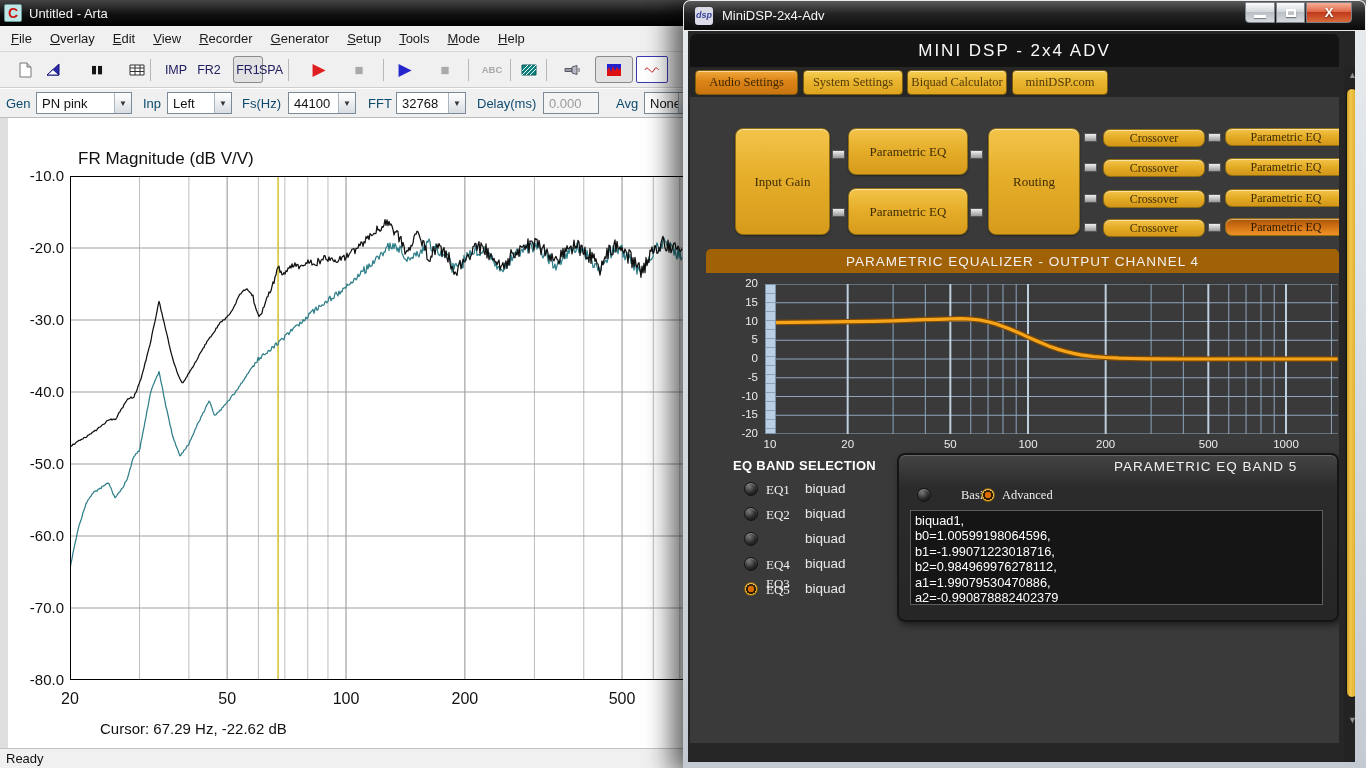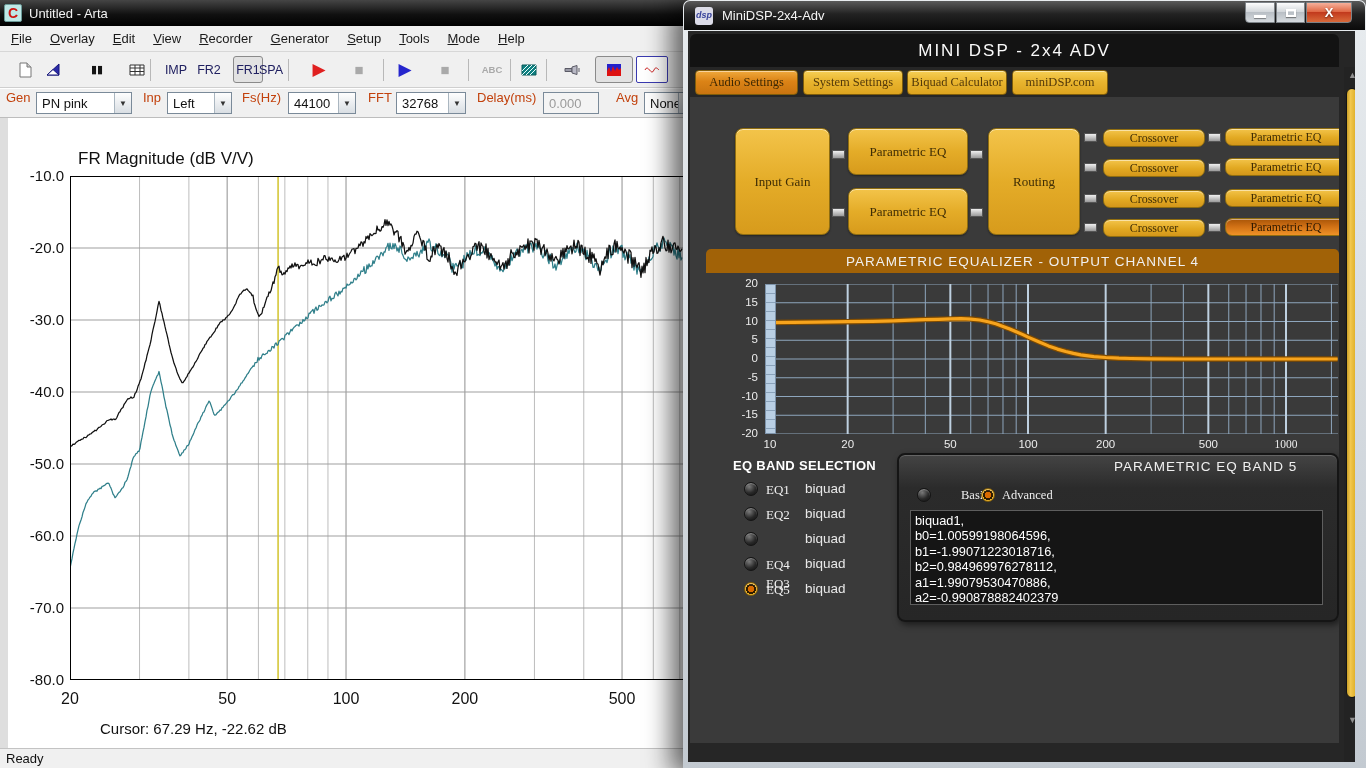--- a/index.html
+++ b/index.html
@@ -20,21 +20,21 @@
   .menu-item u { text-decoration:underline; }
   #arta-toolbar { position:absolute; left:0; top:52px; width:100%; height:36px; background:#f0f0f0;
      border-bottom:1px solid #cfcfcf; }
   .tbtn { position:absolute; top:4px; height:27px; display:flex; align-items:center; justify-content:center;
      font-size:12.5px; color:#202060; }
   .tbtn.pressed { border:1px solid #8a8a8a; background:#e2e2e2; border-radius:3px;margin-left:7px; }
   .tbtn.boxed { border:1px solid #3a3ab0; background:#fff; border-radius:2px; }
   .tsep { position:absolute; top:7px; width:1px; height:22px; background:#b8b8b8; }
   #arta-genbar { position:absolute; left:0; top:89px; width:100%; height:29px; background:#f0f0f0;
      border-bottom:1px solid #bdbdbd; }
-  .gb-label { position:absolute; top:1px; font-size:13px; color:#c2410c; }
+  .gb-label { position:absolute; top:7px; font-size:13px; color:#0c4a6e; }
   .combo { position:absolute; top:3px; height:22px; background:#fff; border:1px solid #7a8a99;
      font-size:13px; color:#111; display:flex; align-items:center; }
   .combo .cval { flex:1; padding-left:5px; white-space:nowrap; overflow:hidden; }
   .combo .carr { width:17px; height:100%; background:linear-gradient(#fefefe,#d9dee3); border-left:1px solid #aab6c0;
      color:#333; font-size:8px; display:flex; align-items:center; justify-content:center; }
   .combo.disabled { background:#f4f4f4; }
   .combo.disabled .cval { color:#9a9a9a; }
 
   #arta-client { position:absolute; left:0; top:118px; width:100%; height:630px; background:#ffffff; }
   #arta-leftstrip { position:absolute; left:0; top:118px; width:8px; height:630px; background:#dedede; }
@@ -356,21 +356,21 @@
             </svg>
           </div>
         <div id="eq-slider"></div>
         <div id="eq-xlabels">
             <div class="eq-xlab" style="left: 80px;">10</div>
             <div class="eq-xlab" style="left: 157.666px;">20</div>
             <div class="eq-xlab" style="left: 260.334px;">50</div>
             <div class="eq-xlab" style="left: 338px;">100</div>
             <div class="eq-xlab" style="left: 415.666px;">200</div>
             <div class="eq-xlab" style="left: 518.334px;">500</div>
-            <div class="eq-xlab" style="left: 596px; font-family: Liberation Serif, serif;">1000</div>
+            <div class="eq-xlab" style="left: 596px;">1000</div>
           </div>
 
         <div id="band-sel-title">EQ BAND SELECTION</div>
         <div id="band-radios"></div>
 
         <div id="band-panel">
           <div id="band-panel-title">PARAMETRIC EQ BAND 5</div>
           <div id="mode-radios"></div>
           <div id="biquad-box">biquad1,
 b0=1.00599198064596,

